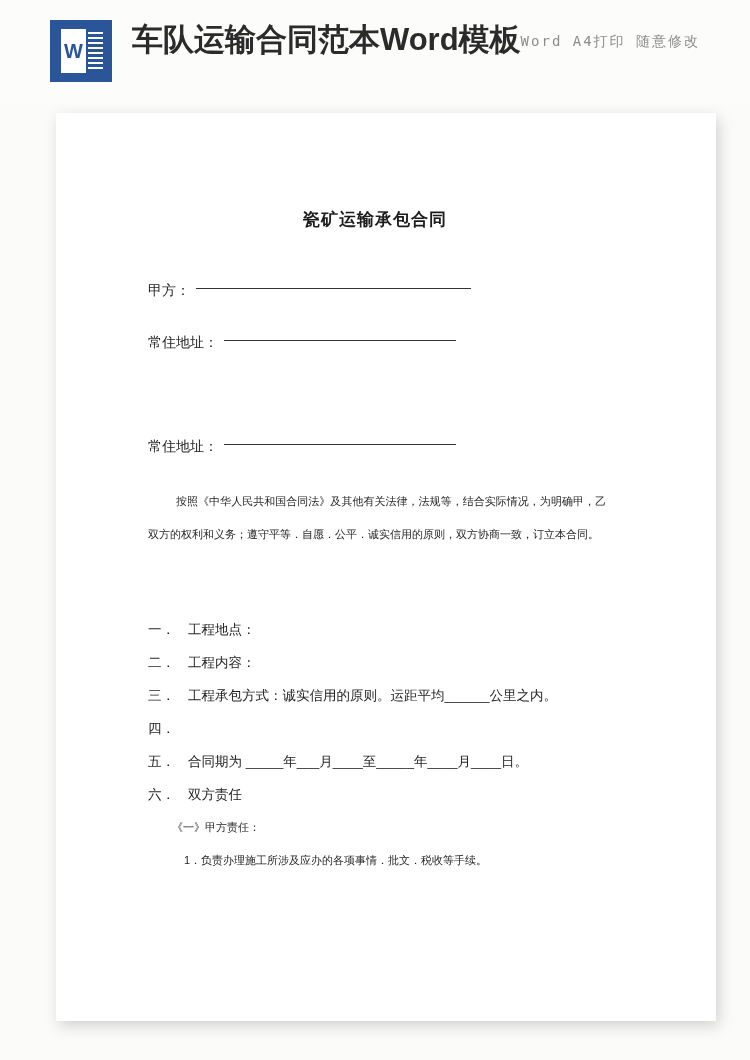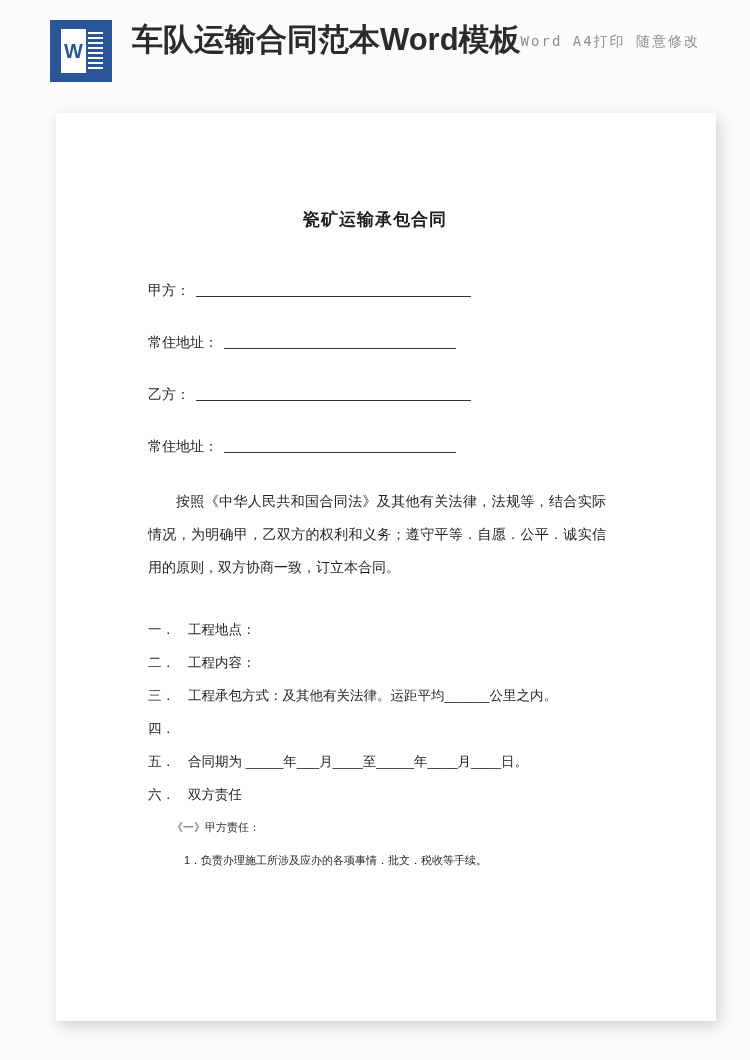--- a/index.html
+++ b/index.html
@@ -129,41 +129,41 @@
     font-weight: bold;
     letter-spacing: 1px;
     color: #1c1c1c;
   }
 
   
   .field-row {
     position: absolute;
     left: 92px;
     display: flex;
-    align-items: flex-end;
+    align-items: center;
     font-size: 14px;
     color: #1f1f1f;
   }
   .field-label { white-space: nowrap; }
   .field-rule {
     display: inline-block;
     border-bottom: 1.3px solid #333;
     height: 1px;
     margin-left: 6px;
     position: relative;
     top: -3px;
   }
 
   
   #intro {
     position: absolute;
     left: 92px;
     top: 372px;
     width: 458px;
-    font-size: 14px;
+    font-size: 11px;
     line-height: 33px;
     color: #1f1f1f;
     text-indent: 28px;
     text-align: justify;
   }
 
   
   .clause {
     position: absolute;
     left: 92px;
@@ -221,42 +221,38 @@
     <div id="doc-title">瓷矿运输承包合同</div>
 
     <div class="field-row" id="field-0" style="top:169px">
       <span class="field-label">甲方：</span>
       <span class="field-rule" id="rule-0" style="width: 275px;"></span>
     </div>
     <div class="field-row" id="field-1" style="top:221px">
       <span class="field-label">常住地址：</span>
       <span class="field-rule" id="rule-1" style="width: 232px;"></span>
     </div>
-    <div class="field-row" id="field-2" style="top:273px">
-      <span class="field-label">乙方：</span>
-      <span class="field-rule" id="rule-2" style="width: 275px;"></span>
-    </div>
     <div class="field-row" id="field-3" style="top:325px">
       <span class="field-label">常住地址：</span>
       <span class="field-rule" id="rule-3" style="width: 232px;"></span>
     </div>
 
     <div id="intro">按照《中华人民共和国合同法》及其他有关法律，法规等，结合实际情况，为明确甲，乙双方的权利和义务；遵守平等．自愿．公平．诚实信用的原则，双方协商一致，订立本合同。</div>
 
     <div class="clause" style="top:508px">
       <span class="num">一．</span>
       <span class="body">工程地点：</span>
     </div>
     <div class="clause" style="top:541px">
       <span class="num">二．</span>
       <span class="body"> 工程内容：</span>
     </div>
     <div class="clause" style="top:574px">
       <span class="num">三．</span>
-      <span class="body"> 工程承包方式：及其他有关法律。运距平均______公里之内。</span>
+      <span class="body"> 工程承包方式：诚实信用的原则。运距平均______公里之内。</span>
     </div>
     <div class="clause" style="top:607px">
       <span class="num">四．</span>
     </div>
     <div class="clause" style="top:640px">
       <span class="num">五．</span>
       <span class="body"> 合同期为 _____年___月____至_____年____月____日。</span>
     </div>
     <div class="clause" style="top:673px">
       <span class="num">六．</span>

